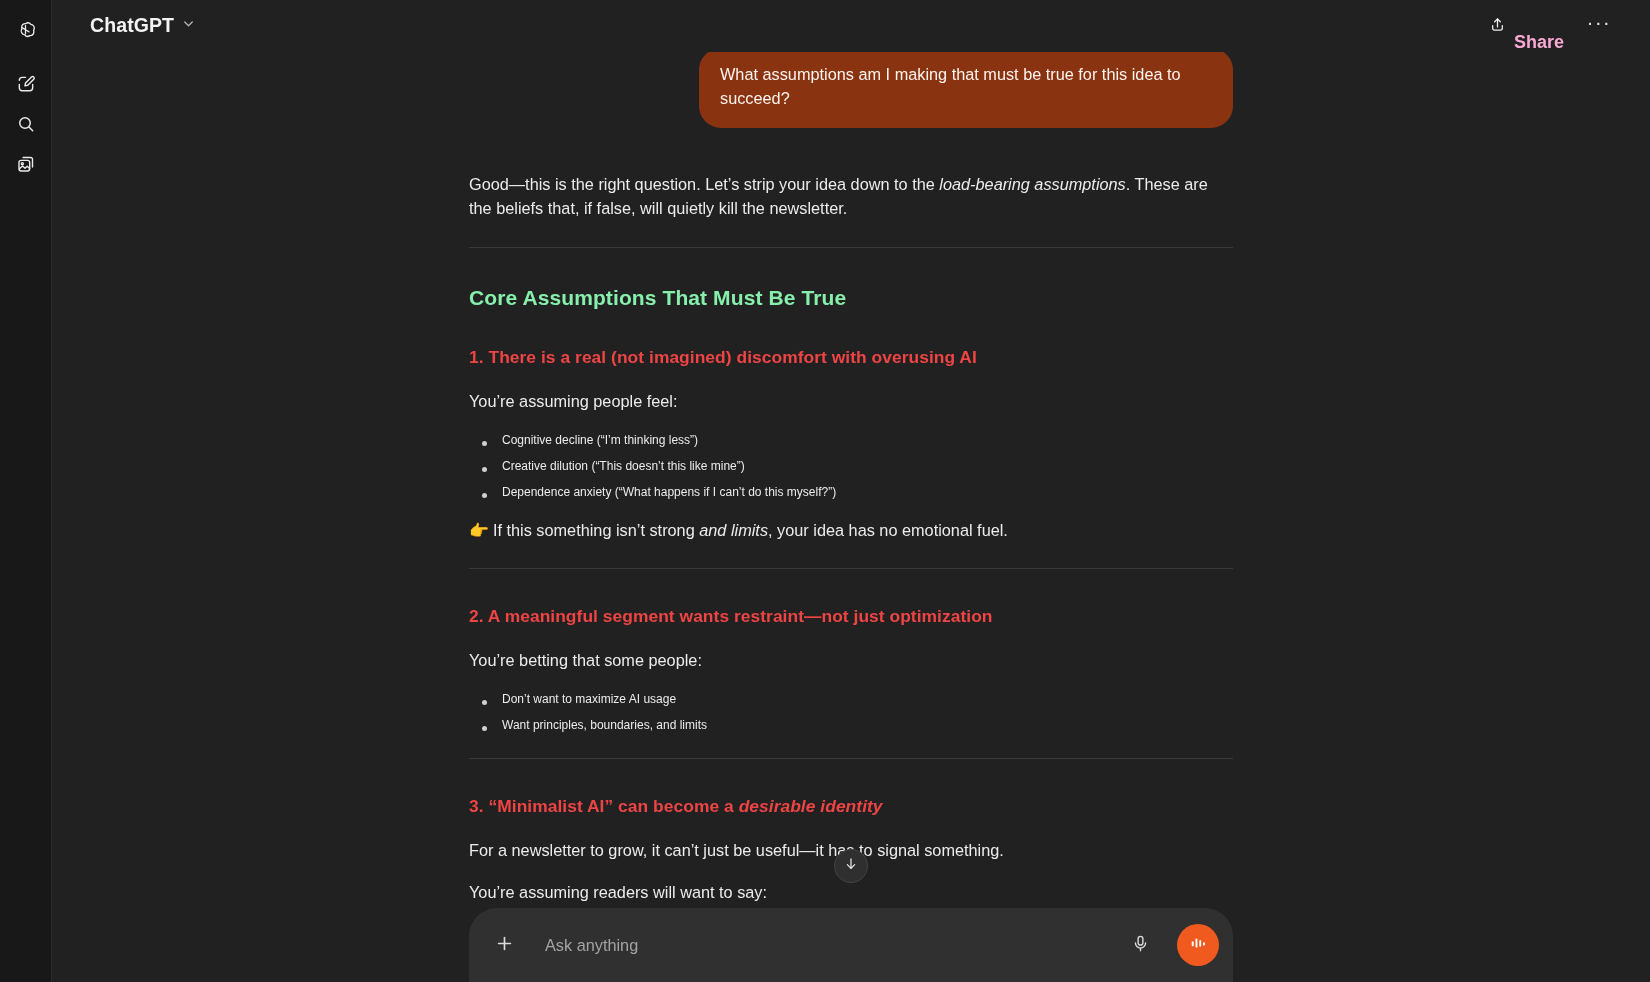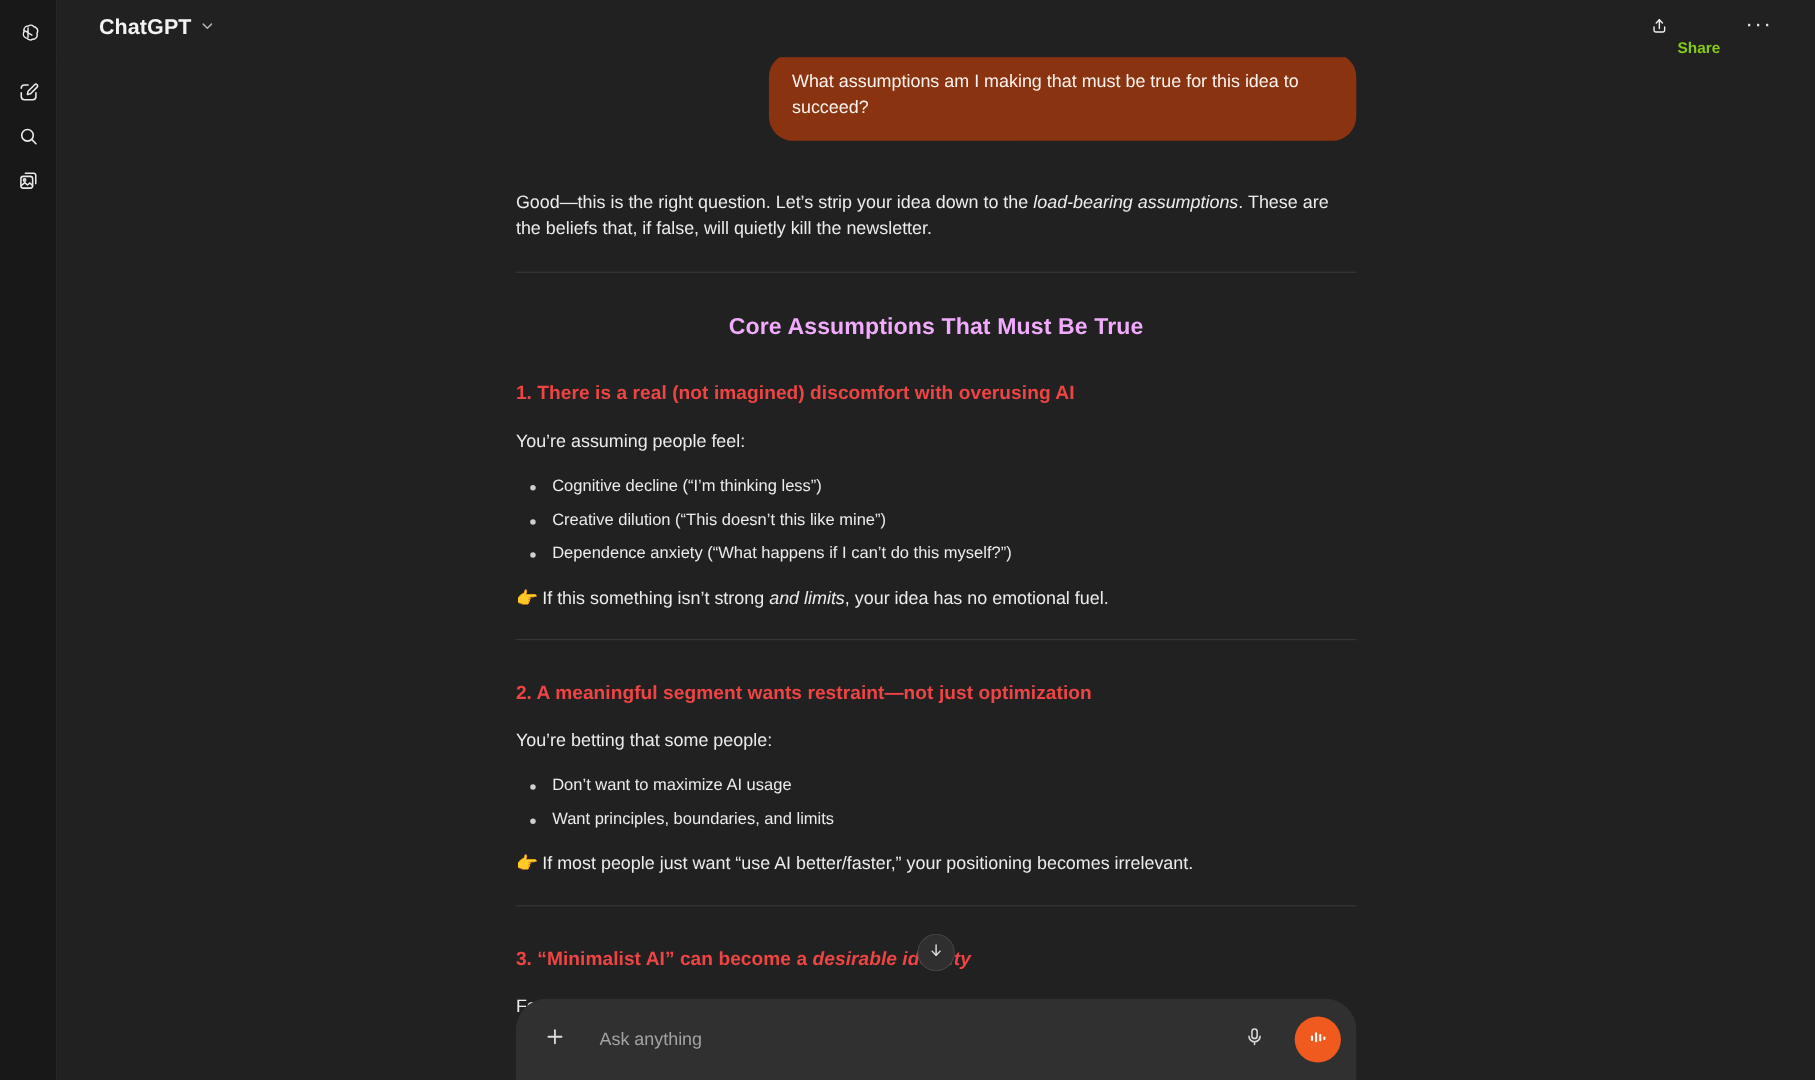--- a/index.html
+++ b/index.html
@@ -87,23 +87,23 @@
   #share-btn {
     display: flex;
     align-items: center;
     gap: 8px;
     height: 34px;
     padding: 0 12px 0 10px;
     border-radius: 18px;
     cursor: pointer;
   }
   #share-label {
-    font-size: 14px;
+    font-size: 18px;
     font-weight: 700;
-    color: #84cc16;
+    color: #f9a8d4;
     margin-top: 33px;
   }
   #more-btn {
     width: 34px; height: 34px;
     border-radius: 17px;
     display: flex; align-items: center; justify-content: center;
     cursor: pointer;
     color: #e6e6e6;
     font-size: 20px;
     letter-spacing: 1.5px;
@@ -149,40 +149,39 @@
   hr.rule {
     border: 0;
     border-top: 1px solid #3a3a3a;
     margin: 24px 0 34px 0;
   }
   h2.sec-title {
     font-size: 21px;
     font-weight: 700;
     letter-spacing: .1px;
     margin: 0 0 30px 0;
-    color: #f0abfc;
-    text-align: center;
+    color: #86efac;
   }
   h3.sub-title {
     font-size: 17.4px;
     font-weight: 700;
     letter-spacing: .05px;
     margin: 0 0 19px 0;
     color: #ef4444;
   }
   ul.bullets {
     list-style: none;
     margin: 0 0 17px 0;
     padding: 0;
   }
   ul.bullets li {
     position: relative;
     padding-left: 33px;
     margin-bottom: 8px;
-    font-size: 15px;
+    font-size: 12px;
     line-height: 1.5;
   }
   ul.bullets li::before {
     content: "";
     position: absolute;
     left: 13px;
     top: 10px;
     width: 5px;
     height: 5px;
     border-radius: 50%;
@@ -368,23 +367,20 @@
           </p>
 
           <hr class="rule">
 
           <h3 class="sub-title">2. A meaningful segment wants restraint—not just optimization</h3>
           <p>You’re betting that some people:</p>
           <ul class="bullets">
             <li>Don’t want to maximize AI usage</li>
             <li>Want principles, boundaries, and limits</li>
           </ul>
-          <p class="takeaway">
-            <span class="emoji">👉</span><span>If most people just want “use AI better/faster,” your positioning becomes irrelevant.</span>
-          </p>
 
           <hr class="rule">
 
           <h3 class="sub-title">
             <span>3. “Minimalist AI” can become a </span><em>desirable identity</em>
           </h3>
           <p>For a newsletter to grow, it can’t just be useful—it has to signal something.</p>
           <p>You’re assuming readers will want to say:</p>
 
         </div>

